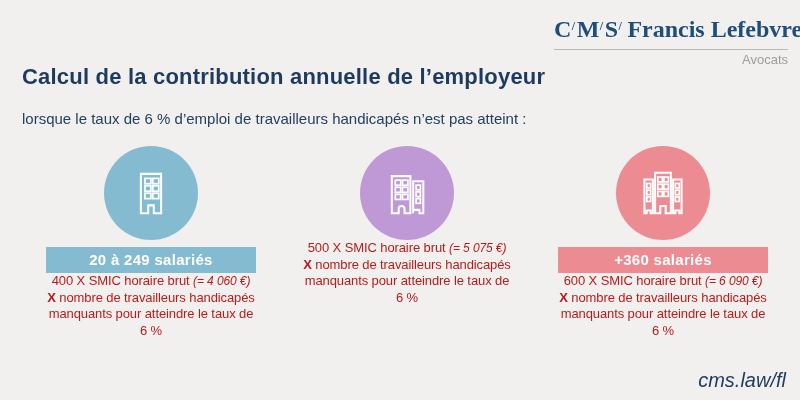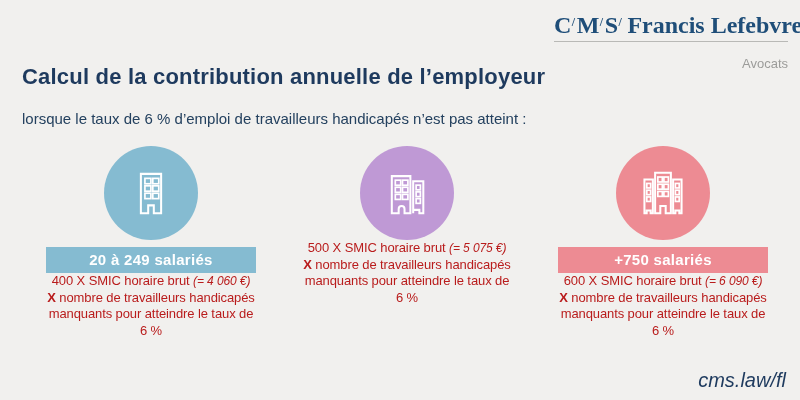--- a/index.html
+++ b/index.html
@@ -15,27 +15,27 @@
 
   
   .logo { position:absolute; top:9px; right:12px; width:234px; }
   .logo-line1 {
     font-family:"Liberation Serif", serif;
     font-weight:bold;
     color:#1F4E79;
     font-size:24px;
     white-space:nowrap;
     text-align:right;
-    line-height:26px;
+    line-height:34px;
   }
   .logo-letters { letter-spacing:0.5px; }
   .logo-slash { font-size:0.5em; vertical-align:0.55em; margin:0 1px 0 0; font-weight:bold; }
   .logo-name { margin-left:4px; }
   .logo-rule { margin-top:3px; border-top:1px solid #B9B9B6; }
-  .logo-sub { margin-top:14px; text-align:right; color:#9C9C9A; font-size:13px; }
+  .logo-sub { margin-top:2px; text-align:right; color:#9C9C9A; font-size:13px; }
 
   
   .titles { position:absolute; left:22px; top:64px; color:#1E3A5E; }
   .titles h1 { font-size:22px; font-weight:bold; letter-spacing:0.2px; }
   .titles p  { font-size:15px; margin-top:20px; color:#24415F; }
 
   
   .columns {
     position:absolute; left:46px; top:146px; width:724px;
     display:flex; gap:46px;
@@ -150,21 +150,21 @@
           <rect class="ico-win" x="24.8" y="16.2" width="4" height="4.4"></rect>
           <rect class="ico-win" x="19.4" y="22.6" width="4" height="4.4"></rect>
           <rect class="ico-win" x="24.8" y="22.6" width="4" height="4.4"></rect>
           <path class="ico" d="M33 42 V12 H40.5 V42 H38.5 V39.5 H35 V42 Z"></path>
           <rect class="ico-win" x="35" y="15.5" width="3.4" height="4"></rect>
           <rect class="ico-win" x="35" y="21.5" width="3.4" height="4"></rect>
           <rect class="ico-win" x="35" y="27.5" width="3.4" height="4"></rect>
         </svg>
       </div>
       <div class="bar" style="background-color: rgb(237, 139, 147);">
-        <span>+750 salariés</span>
+        <span>+360 salariés</span>
       </div>
       <div class="formula">
         <span>600 X SMIC horaire brut</span>
         <span class="f-value">(= 6 090 €)</span><br>
         <span class="f-times">X</span>
         <span>nombre de travailleurs handicapés manquants pour atteindre le taux de 6 %</span>
       </div>
     </div>
 
   </div>

